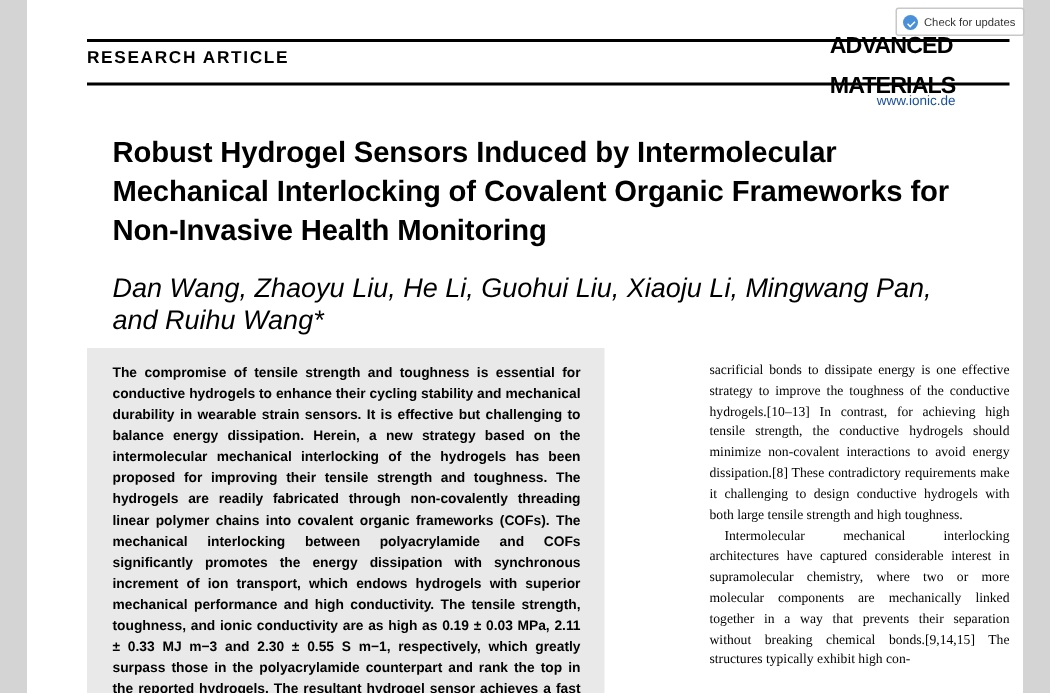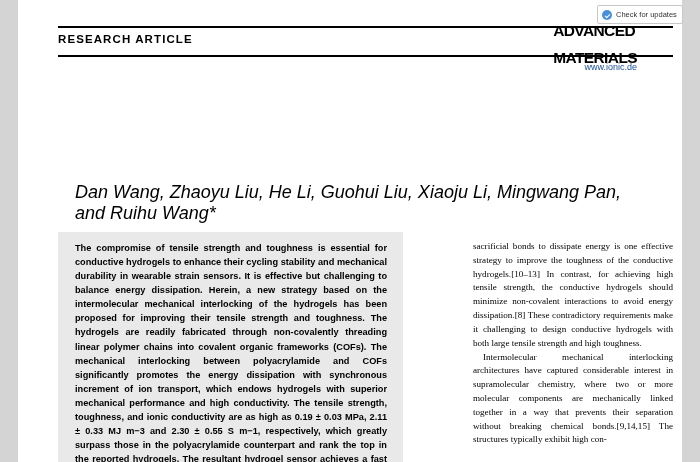--- a/index.html
+++ b/index.html
@@ -211,20 +211,21 @@
   <div class="header-rule2"></div>
 
   <div class="research-article">RESEARCH ARTICLE</div>
 
   <div class="brand">
     <div class="line1">ADVANCED</div>
     <div class="line2">MATERIALS</div>
   </div>
   <div class="brand-url">www.ionic.de</div>
 
+  <div class="title">Robust Hydrogel Sensors Induced by Intermolecular Mechanical Interlocking of Covalent Organic Frameworks for Non-Invasive Health Monitoring</div>
   <div class="authors">Dan Wang, Zhaoyu Liu, He Li, Guohui Liu, Xiaoju Li, Mingwang Pan, and Ruihu Wang*</div>
 
   <div class="abstract-box"></div>
   <div class="abstract-text">The compromise of tensile strength and toughness is essential for conductive hydrogels to enhance their cycling stability and mechanical durability in wearable strain sensors. It is effective but challenging to balance energy dissipation. Herein, a new strategy based on the intermolecular mechanical interlocking of the hydrogels has been proposed for improving their tensile strength and toughness. The hydrogels are readily fabricated through non-covalently threading linear polymer chains into covalent organic frameworks (COFs). The mechanical interlocking between polyacrylamide and COFs significantly promotes the energy dissipation with synchronous increment of ion transport, which endows hydrogels with superior mechanical performance and high conductivity. The tensile strength, toughness, and ionic conductivity are as high as 0.19 ± 0.03 MPa, 2.11 ± 0.33 MJ m−3 and 2.30 ± 0.55 S m−1, respectively, which greatly surpass those in the polyacrylamide counterpart and rank the top in the reported hydrogels. The resultant hydrogel sensor achieves a fast strain response of 1.8 ms and high cyclic stability over</div>
 
   <div class="body-col">
     <p>sacrificial bonds to dissipate energy is one effective strategy to improve the toughness of the conductive hydrogels.[10–13] In contrast, for achieving high tensile strength, the conductive hydrogels should minimize non-covalent interactions to avoid energy dissipation.[8] These contradictory requirements make it challenging to design conductive hydrogels with both large tensile strength and high toughness.</p>
     <p class="indent">Intermolecular mechanical interlocking architectures have captured considerable interest in supramolecular chemistry, where two or more molecular components are mechanically linked together in a way that prevents their separation without breaking chemical bonds.[9,14,15] The structures typically exhibit high con-</p>
   </div>
 

